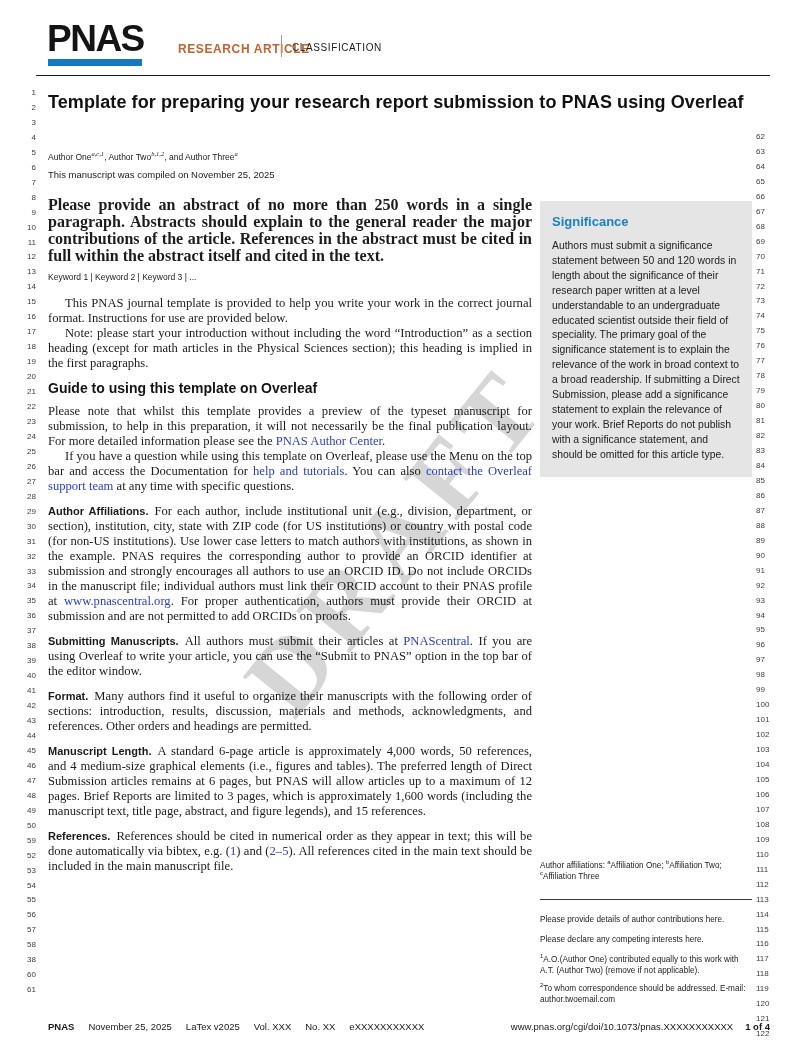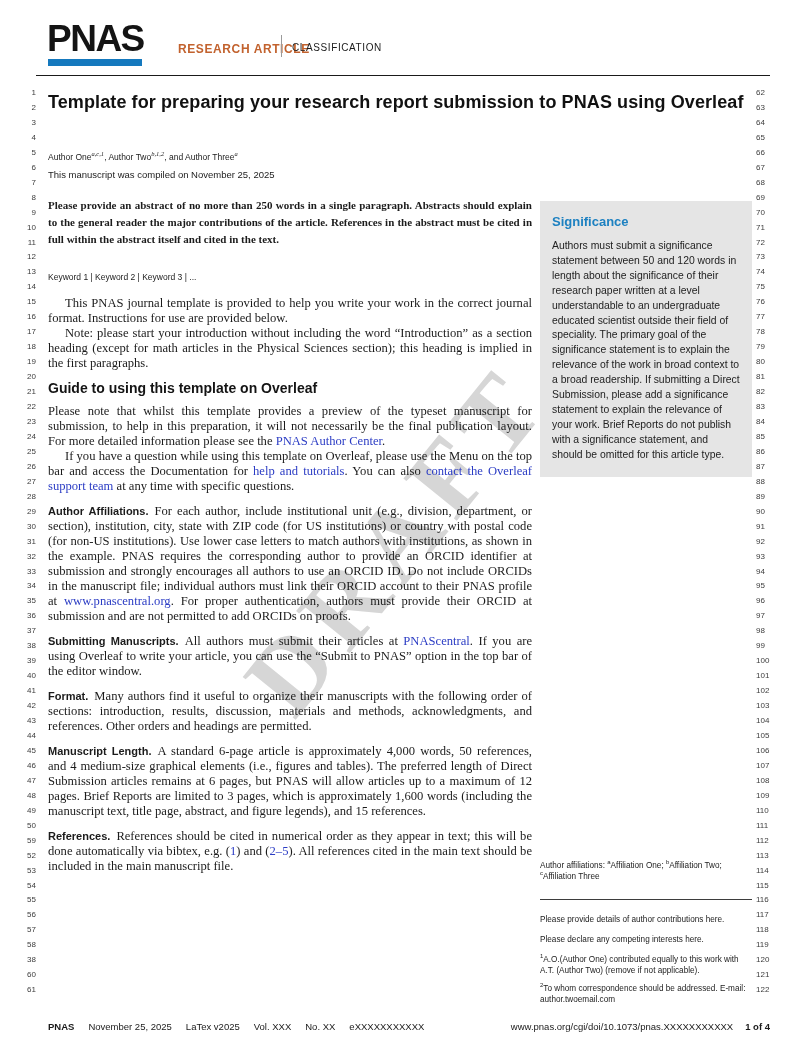--- a/index.html
+++ b/index.html
@@ -12,30 +12,30 @@
           letter-spacing:-1.5px; color:#141414; font-family:"Liberation Sans",sans-serif; }
   .logo-bar { position:absolute; left:48px; top:59px; width:94px; height:7px; background:#1579be; }
   .kicker-research { position:absolute; left:178px; top:42px; font-size:12px; font-weight:bold;
           letter-spacing:0.6px; color:#c2622e; }
   .kicker-divider { position:absolute; left:281px; top:35px; width:1px; height:22px; background:#9a9a9a; }
   .kicker-class { position:absolute; left:292px; top:42px; font-size:10px; letter-spacing:0.6px; color:#1a1a1a; }
   .header-rule { position:absolute; left:36px; top:75px; width:734px; height:1px; background:#1a1a1a; }
   
   .line-numbers { position:absolute; top:86px; font-size:8px; color:#3c3c3c; line-height:14.95px; z-index:2; }
   .line-numbers.left  { left:10px; width:26px; text-align:right; }
-  .line-numbers.right { left:756px; width:26px; text-align:left; }
+  .line-numbers.right { left:756px; width:26px; text-align:left;margin-top:44px; }
   
   .title { position:absolute; left:48px; top:87px; width:705px; font-weight:bold; font-size:18px;
            line-height:30px; color:#111; letter-spacing:0.1px; z-index:1; }
   .authors { position:absolute; left:48px; top:150px; font-size:8.5px; color:#222; z-index:1; }
   .msup { font-family:"Liberation Serif", serif; font-style:italic; font-size:6.5px; }
   .compiled { position:absolute; left:48px; top:169px; font-size:9.5px; color:#222; z-index:1; }
   
   .abstract { position:absolute; left:48px; top:197px; width:484px; z-index:1;
-              font-family:"Liberation Serif", serif; font-weight:bold; font-size:11px;
+              font-family:"Liberation Serif", serif; font-weight:bold; font-size:16px;
               line-height:16.9px; text-align:justify; color:#1c1c1c; }
   .keywords { position:absolute; left:48px; top:272px; font-size:8.5px; color:#222; z-index:1; }
   
   .body-col { position:absolute; left:48px; top:296px; width:484px; z-index:1;
               font-family:"Liberation Serif", serif; font-size:12.6px; line-height:15px;
               text-align:justify; color:#1b1b1b; }
   .body-col p { margin:0; }
   .body-col p.indent { text-indent:17px; }
   .body-col p.runin { margin-top:10px; }
   .h2 { font-family:"Liberation Sans", sans-serif; font-weight:bold; font-size:14px;

